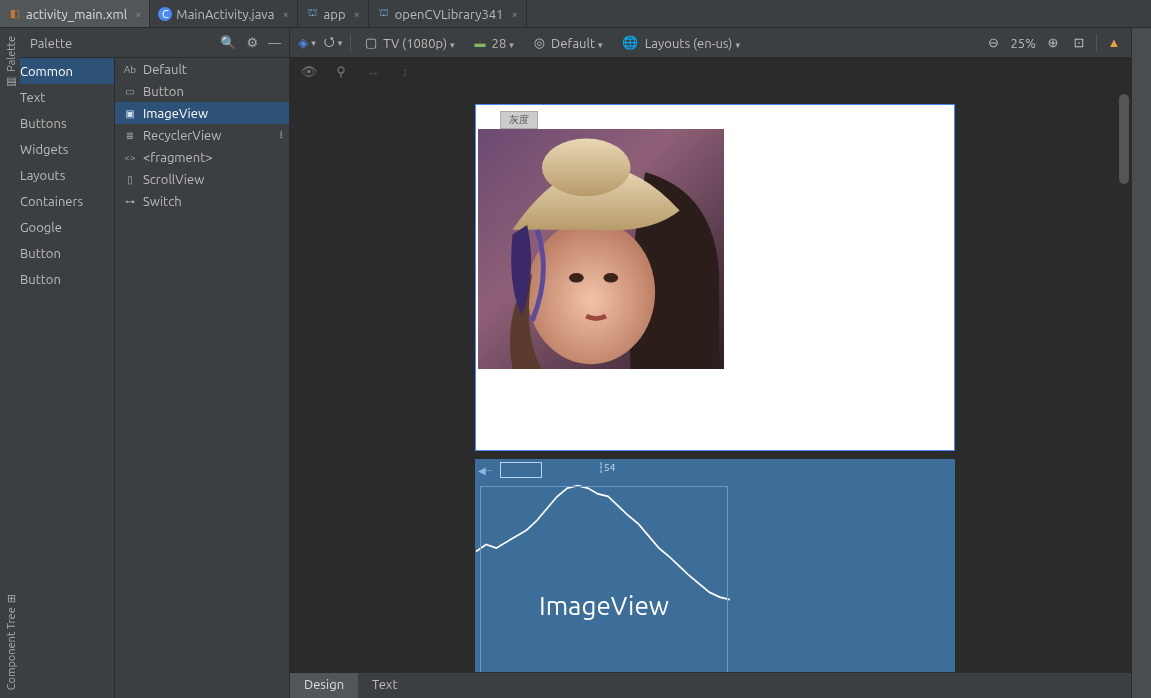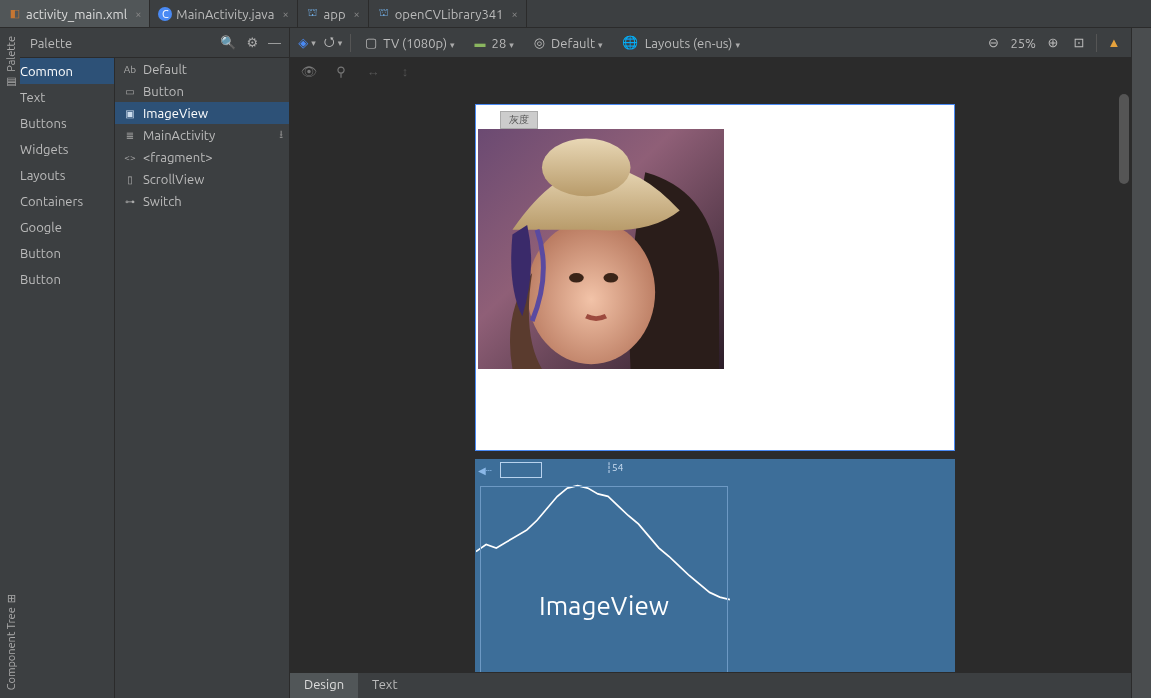--- a/index.html
+++ b/index.html
@@ -54,21 +54,21 @@
   .canvas-scroll { flex: 1; position: relative; overflow: hidden; background: #2b2b2b; }
   .canvas-scroll .vscroll { position: absolute; right: 2px; top: 10px; width: 10px; height: 90px; background: #555; border-radius: 5px; }
   
   .device-frame { position: absolute; left: 185px; top: 20px; width: 480px; background: transparent; }
   .dev-top { width: 480px; height: 347px; background: #fff; border: 1px solid #4a8af4; position: relative; }
   .btn-gray { position: absolute; left: 24px; top: 6px; background: #ccc; color: #555; font-size: 10px; padding: 1px 8px; border: 1px solid #aaa; cursor: pointer; }
   .lena-img { position: absolute; left: 2px; top: 24px; width: 246px; height: 240px; }
   .dev-bottom { margin-top: 8px; width: 480px; height: 270px; background: #3d6e99; border: 1px solid #3d6e99; position: relative; overflow: hidden; color: #fff; }
   .anchor-deco { position: absolute; left: 2px; top: 2px; color: #8bb8e8; font-size: 10px; display: flex; align-items: center; gap: 2px; }
   .anchor-deco .box { width: 42px; height: 16px; border: 1px solid #b8d2ee; display: inline-block; margin-left: 6px; position: relative;}
-  .ruler54 { position: absolute; left: 122px; top: 2px; color: #d0e2f5; font-size: 10px; margin-left: 8px; }
+  .ruler54 { position: absolute; left: 122px; top: 2px; color: #d0e2f5; font-size: 10px; }
   .imgview-inner { position: absolute; left: 4px; top: 26px; width: 248px; height: 238px; border: 1px solid #6d99c4; display: flex; align-items: center; justify-content: center; font-size: 26px; color: #fff; }
   .hist { position: absolute; left: 0; top: 22px; width: 260px; height: 120px; }
   
   
   .bottom-tabs { height: 26px; background: #3c3f41; display: flex; align-items: stretch; border-top: 1px solid #2b2b2b; }
   .btab { padding: 4px 14px; cursor: pointer; }
   .btab.active { background: #515658; color: #ddd; }
 </style>
 </head>
 <body>
@@ -138,21 +138,21 @@
         <div class="comp-item">
           <span class="mini">▭</span>
           <span>Button</span>
         </div>
         <div class="comp-item sel">
           <span class="mini">▣</span>
           <span>ImageView</span>
         </div>
         <div class="comp-item">
           <span class="mini">≣</span>
-          <span>MainActivity</span>
+          <span>RecyclerView</span>
           <span class="dl">⭳</span>
         </div>
         <div class="comp-item">
           <span class="mini">&lt;&gt;</span>
           <span>&lt;fragment&gt;</span>
         </div>
         <div class="comp-item">
           <span class="mini">▯</span>
           <span>ScrollView</span>
         </div>

